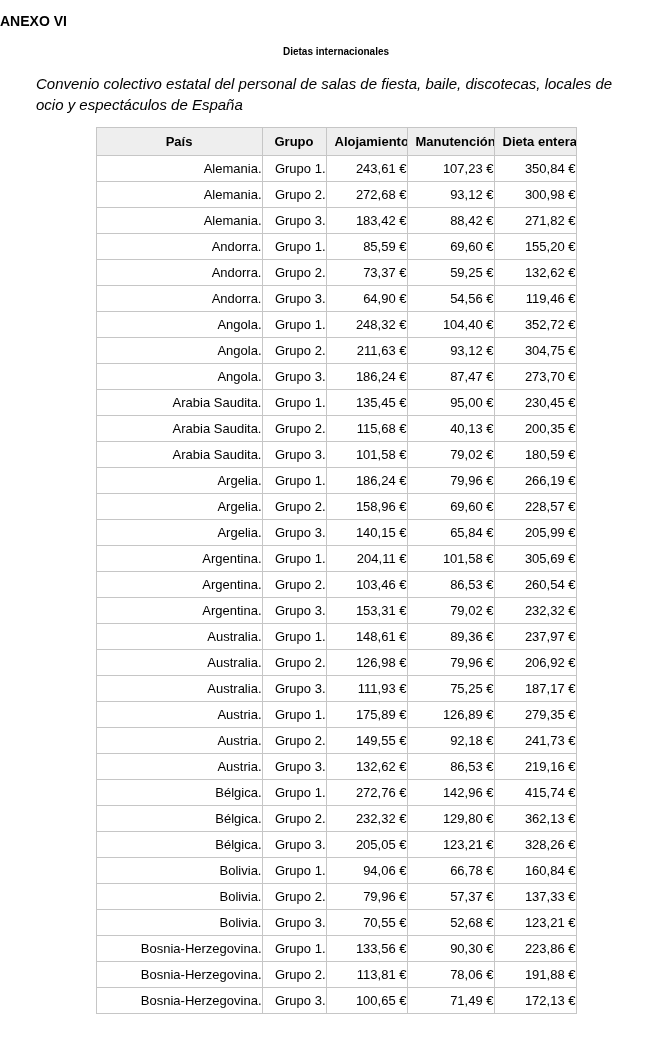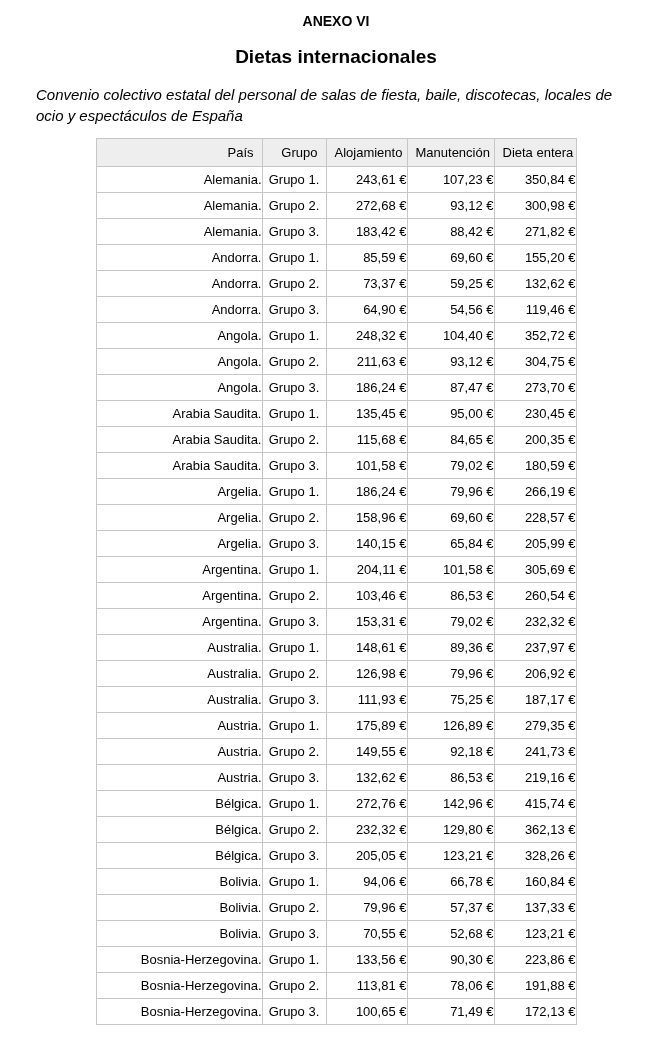--- a/index.html
+++ b/index.html
@@ -6,28 +6,27 @@
     margin: 0;
     padding: 0;
     background: #ffffff;
   }
   body {
     width: 672px;
     color: #000000;
     font-family: "Liberation Sans", sans-serif;
   }
   .doc-title {
-    text-align: center;
     font-size: 14px;
     font-weight: bold;
     margin: 13px 0 0 0;
   }
   .doc-subtitle {
     text-align: center;
-    font-size: 19px;
+    font-size: 10px;
     font-weight: bold;
     margin: 17px 0 0 0;
   }
   .doc-desc {
     font-style: italic;
     font-size: 15px;
     line-height: 21px;
     max-width: 600px;
     margin: 16px auto 0 auto;
   }
@@ -39,32 +38,32 @@
     font-size: 13px;
   }
   table.dietas th,
   table.dietas td {
     border: 1px solid #c6c6c6;
     overflow: hidden;
     white-space: nowrap;
   }
   table.dietas th {
     background: #eeeeee;
-    font-weight: normal;
-    text-align: right;
+    font-weight: bold;
+    text-align: center;
     height: 27px;
     padding: 0 8px;
   }
   table.dietas td {
     height: 25px;
     padding: 0;
     background: #ffffff;
   }
   td.col-0 { text-align: right;  padding-left: 9px; }
-  td.col-1 { text-align: center; }
+  td.col-1 { text-align: right; }
   td.col-2, td.col-3, td.col-4 { text-align: right; padding-right: 13px; }
 </style>
 </head>
 <body>
 
 <div class="doc-title">ANEXO VI</div>
 <div class="doc-subtitle">Dietas internacionales</div>
 <p class="doc-desc">Convenio colectivo estatal del personal de salas de fiesta, baile, discotecas, locales de ocio y espectáculos de España</p>
 
 <table class="dietas">
@@ -152,21 +151,21 @@
         <td class="col-0">Arabia Saudita.</td>
         <td class="col-1">Grupo 1.</td>
         <td class="col-2">135,45 €</td>
         <td class="col-3">95,00 €</td>
         <td class="col-4">230,45 €</td>
       </tr>
       <tr>
         <td class="col-0">Arabia Saudita.</td>
         <td class="col-1">Grupo 2.</td>
         <td class="col-2">115,68 €</td>
-        <td class="col-3">84,65 €</td>
+        <td class="col-3">40,13 €</td>
         <td class="col-4">200,35 €</td>
       </tr>
       <tr>
         <td class="col-0">Arabia Saudita.</td>
         <td class="col-1">Grupo 3.</td>
         <td class="col-2">101,58 €</td>
         <td class="col-3">79,02 €</td>
         <td class="col-4">180,59 €</td>
       </tr>
       <tr>

